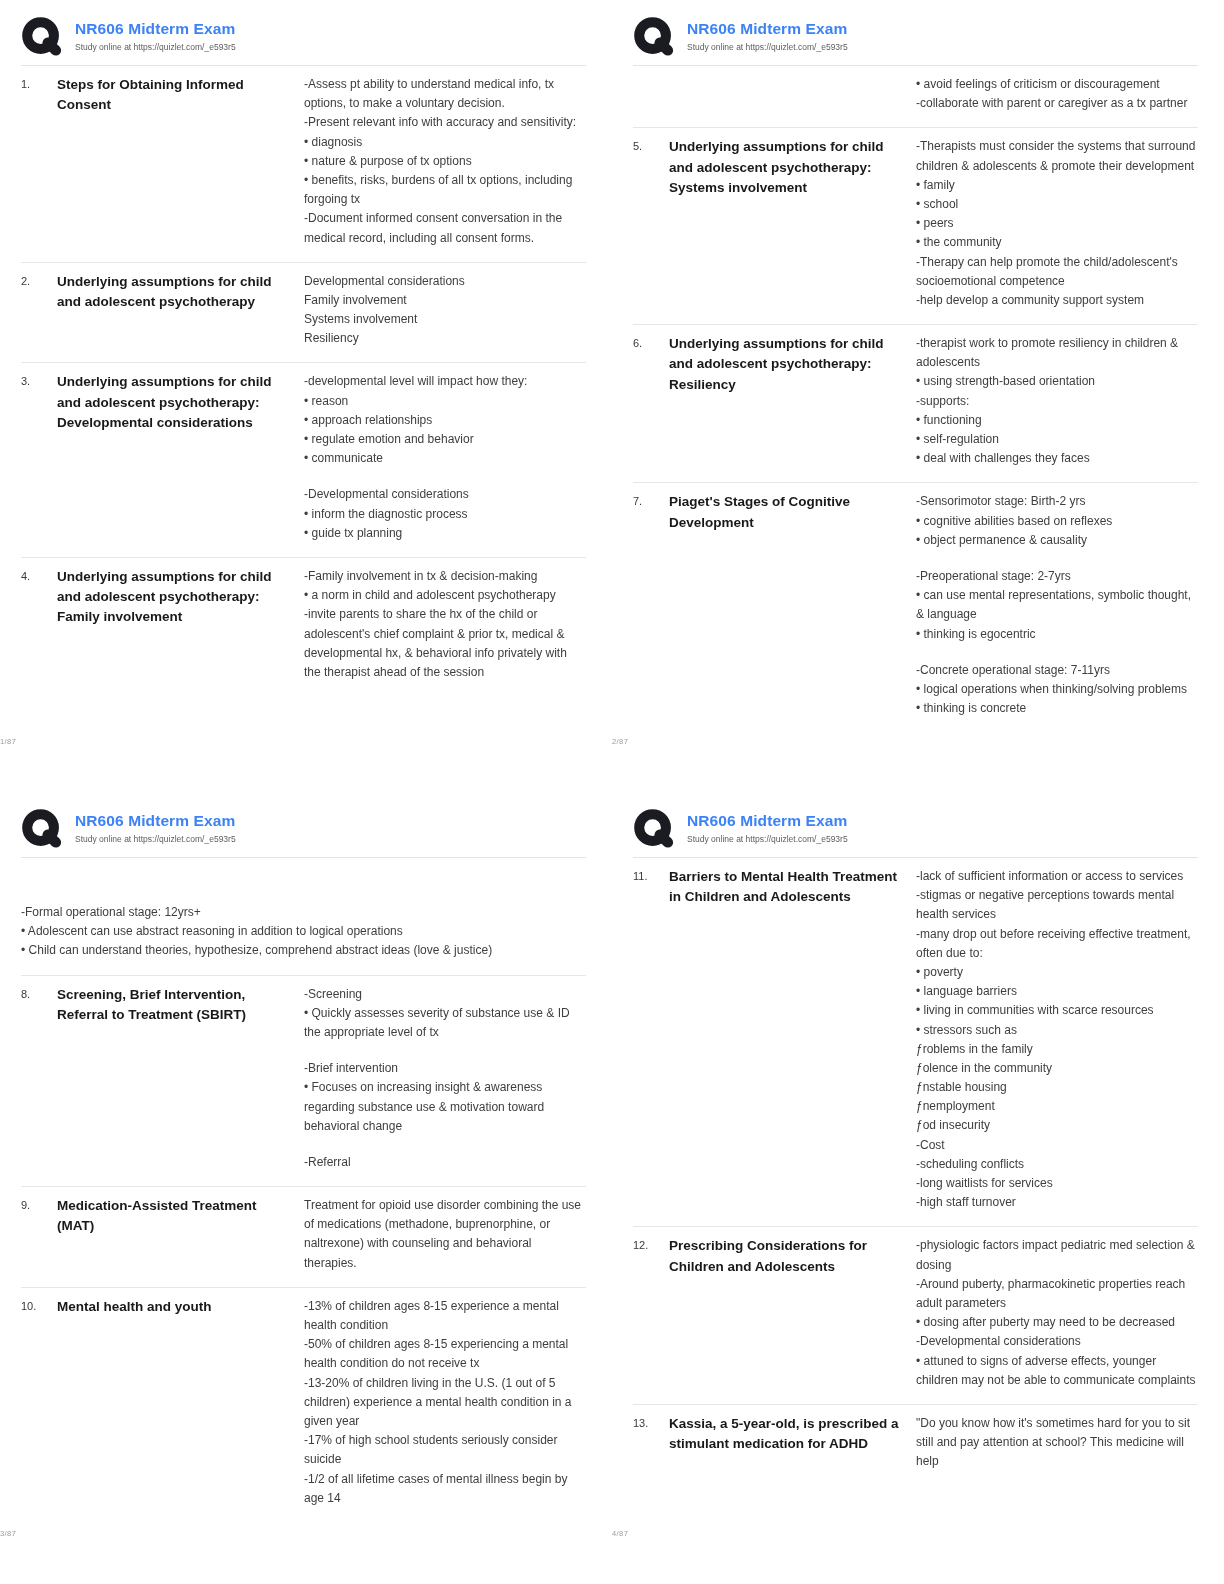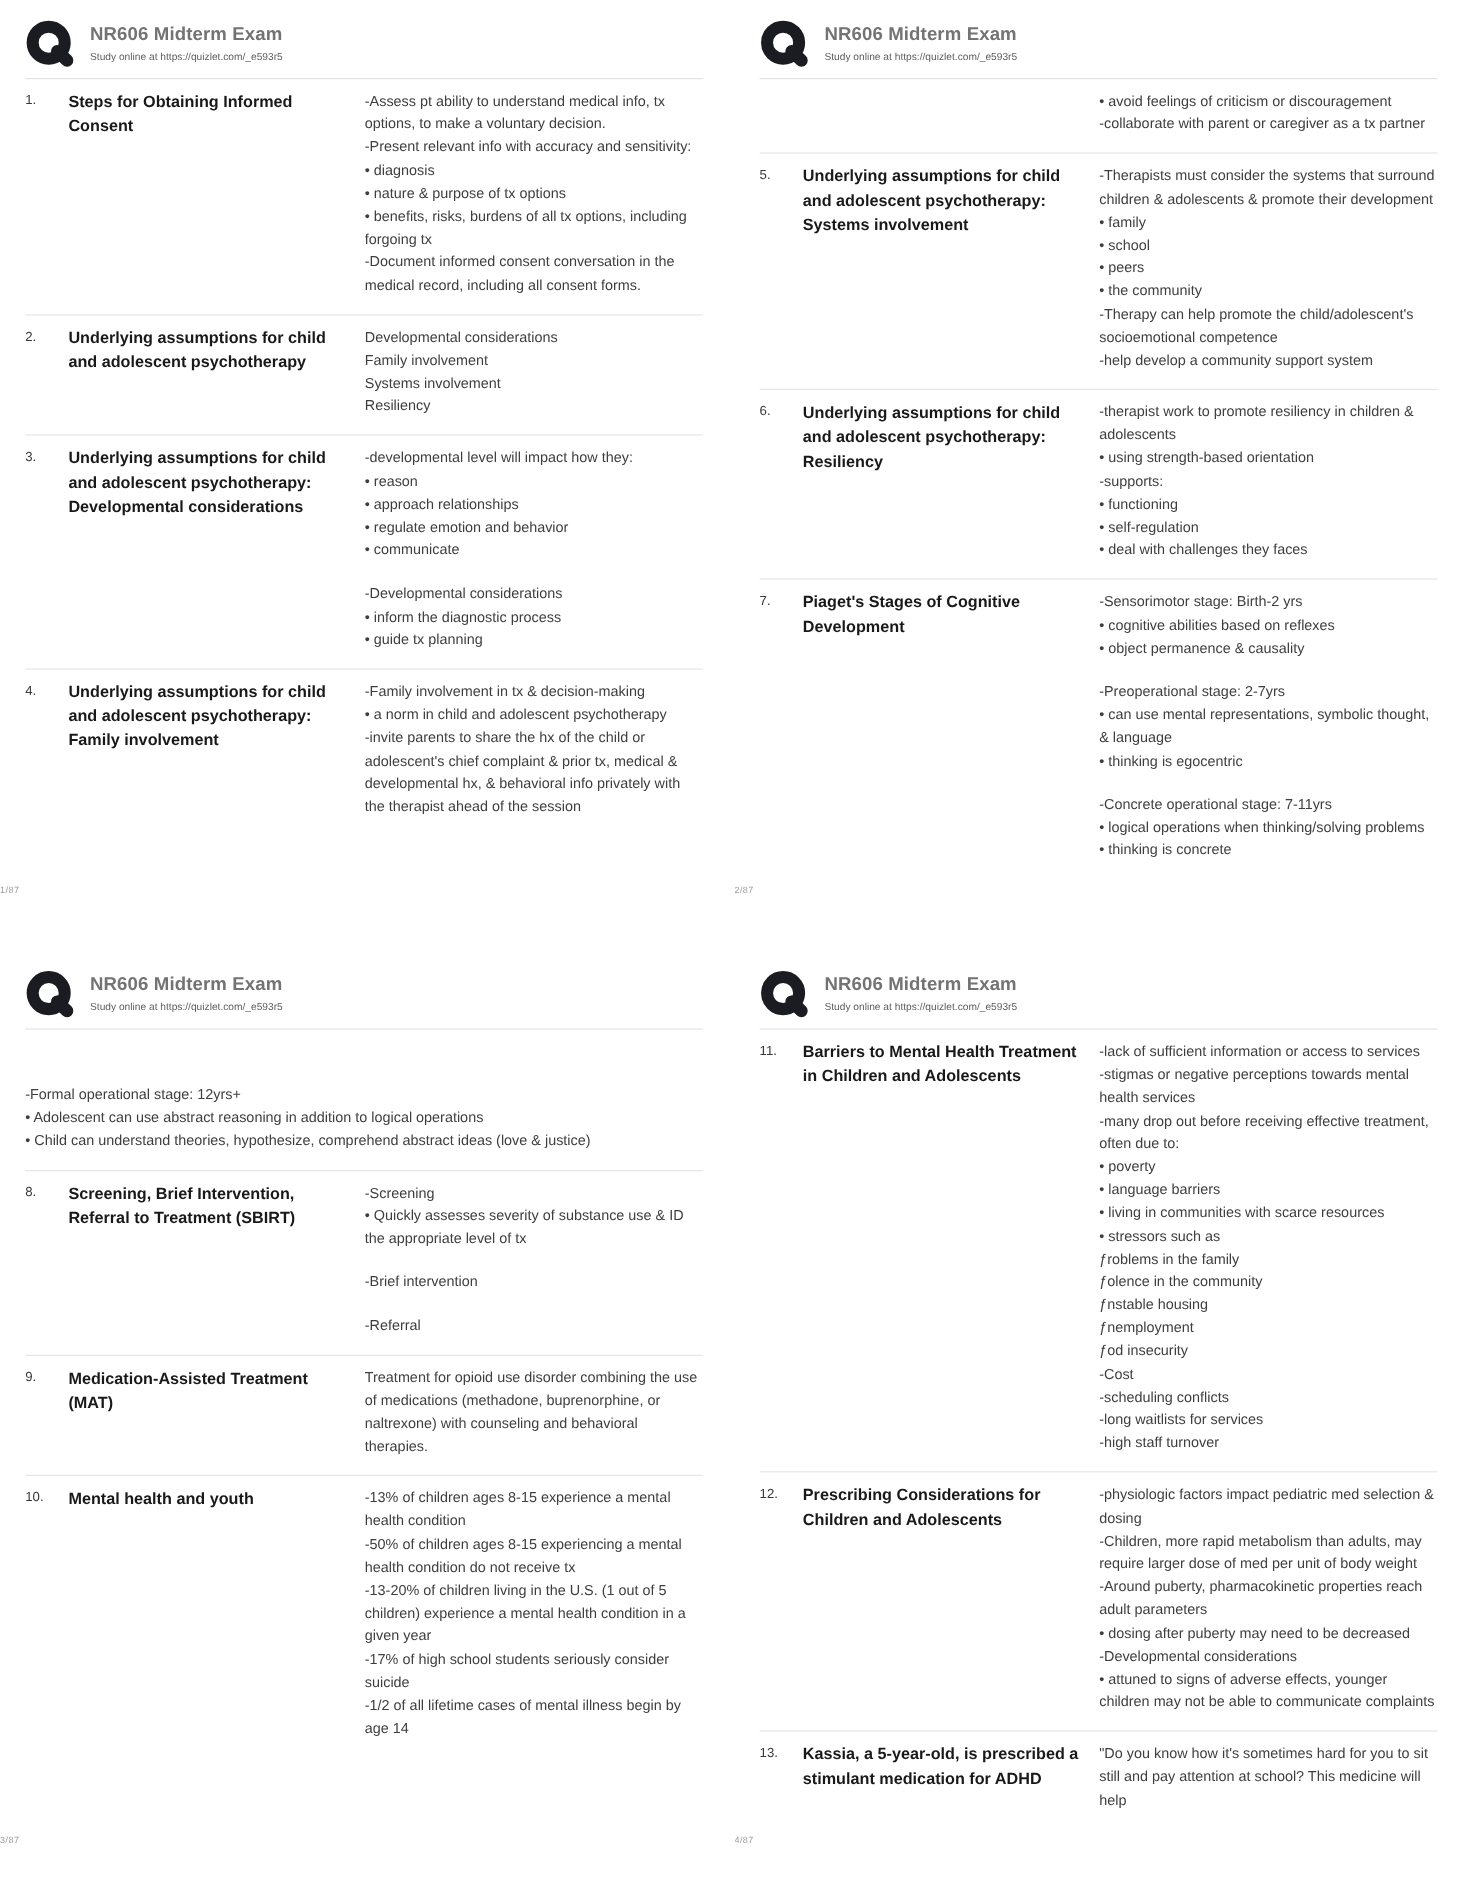--- a/index.html
+++ b/index.html
@@ -16,21 +16,21 @@
   .page{
     position:relative;width:612px;height:792px;box-sizing:border-box;
     padding:16px 26px 0 21px;background:#fff;overflow:hidden;
   }
   .page-header{
     display:flex;gap:12px;align-items:flex-start;
     border-bottom:1px solid #e4e4e4;padding-bottom:7px;
   }
   .logo{width:42px;height:42px;flex:0 0 auto;display:block;}
   .hd-text{display:flex;flex-direction:column;}
-  .title{font-size:15.5px;font-weight:bold;color:#737373;margin-top:4px;letter-spacing:.1px;}
+  .title{font-size:15.5px;font-weight:bold;color:#3b82f6;margin-top:4px;letter-spacing:.1px;}
   .subtitle{font-size:8.5px;color:#5d5d5d;margin-top:4px;}
   .cards{display:block;}
   .card{display:flex;padding:9px 0 14px;}
   .card + .card{border-top:1px solid #e6e6e6;}
   .card.lead-gap{padding-top:42px;flex-direction:column;}
   .num{width:36px;flex:0 0 auto;font-size:11px;color:#383838;padding-top:3px;}
   .term{
     width:247px;flex:0 0 auto;box-sizing:border-box;padding-right:10px;
     font-size:13.5px;font-weight:bold;line-height:1.5;color:#191919;
   }
@@ -200,20 +200,21 @@
           </div>
         </div>
         <div class="card">
           <div class="num">8.</div>
           <div class="term">Screening, Brief Intervention, Referral to Treatment (SBIRT)</div>
           <div class="def">
             <p>-Screening</p>
             <p>• Quickly assesses severity of substance use &amp; ID the appropriate level of tx</p>
             <p class="gap"></p>
             <p>-Brief intervention</p>
+            <p>• Focuses on increasing insight &amp; awareness regarding substance use &amp; motivation toward behavioral change</p>
             <p class="gap"></p>
             <p>-Referral</p>
           </div>
         </div>
         <div class="card">
           <div class="num">9.</div>
           <div class="term">Medication-Assisted Treatment (MAT)</div>
           <div class="def">
             <p>Treatment for opioid use disorder combining the use of medications (methadone, buprenorphine, or naltrexone) with counseling and behavioral therapies.</p>
           </div>
@@ -266,21 +267,20 @@
             <p>-scheduling conflicts</p>
             <p>-long waitlists for services</p>
             <p>-high staff turnover</p>
           </div>
         </div>
         <div class="card">
           <div class="num">12.</div>
           <div class="term">Prescribing Considerations for Children and Adolescents</div>
           <div class="def">
             <p>-physiologic factors impact pediatric med selection &amp; dosing</p>
-            <p>-Children, more rapid metabolism than adults, may require larger dose of med per unit of body weight</p>
             <p>-Around puberty, pharmacokinetic properties reach adult parameters</p>
             <p>• dosing after puberty may need to be decreased</p>
             <p>-Developmental considerations</p>
             <p>• attuned to signs of adverse effects, younger children may not be able to communicate complaints</p>
           </div>
         </div>
         <div class="card">
           <div class="num">13.</div>
           <div class="term">Kassia, a 5-year-old, is prescribed a stimulant medication for ADHD</div>
           <div class="def">

